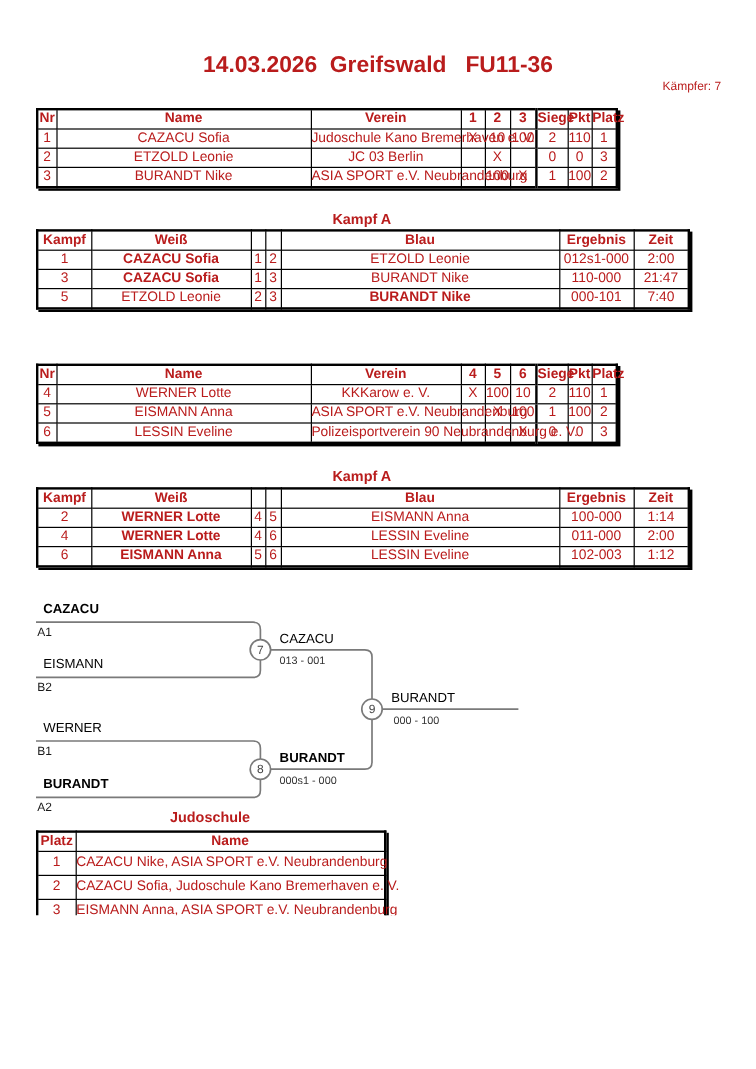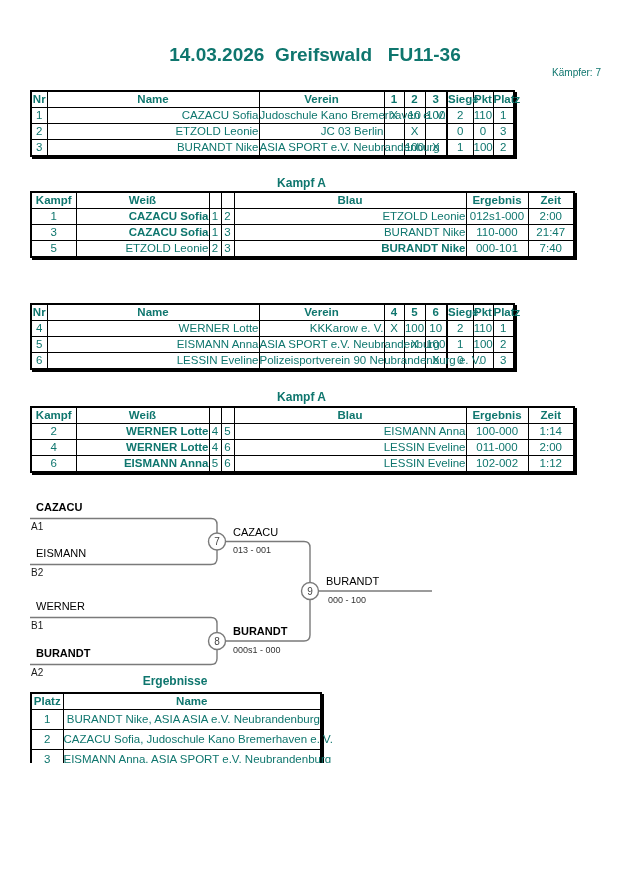--- a/index.html
+++ b/index.html
@@ -1,26 +1,26 @@
 <!DOCTYPE html>
 <html><head>
 <meta charset="utf-8">
 <style>
   html,body{margin:0;padding:0;background:#fff;}
   #page{position:relative;width:630px;height:763px;background:#ffffff;
-        font-family:"Liberation Sans",sans-serif;color:#0f766e;overflow:hidden;}
+        font-family:"Liberation Sans",sans-serif;color:#b91c1c;overflow:hidden;}
   .pos{position:absolute;}
   .heading{font-size:12px;font-weight:bold;text-align:center;white-space:pre;}
   .small{font-size:10px;}
   table.grid{border-collapse:collapse;table-layout:fixed;background:#fff;
              border:2px solid #000;box-shadow:2px 2px 0 #000;}
   table.grid th,table.grid td{border:1px solid #000;font-size:11.5px;line-height:13px;
              padding:0;white-space:nowrap;overflow:visible;height:15px;vertical-align:middle;}
   table.grid th{font-weight:bold;text-align:center;}
-  .l{text-align:right;padding-left:5px;}
+  .l{text-align:center;padding-left:5px;}
   .hl{text-align:left;padding-left:2px;}
   .c{text-align:center;}
   .b{font-weight:bold;}
   .thick{border-left:2px solid #000 !important;}
   .erg tr.data td{height:19px;}
   .title{font-size:19px;font-weight:bold;white-space:pre;text-align:center;width:630px;}
   svg text{font-family:"Liberation Sans",sans-serif;}
   .bk-name{font-size:11px;fill:#000;}
   .bk-seed{font-size:10px;fill:#1a1a1a;}
   .bk-score{font-size:9px;fill:#333;}
@@ -243,21 +243,21 @@
       <td class="l">LESSIN Eveline</td>
       <td class="c">011-000</td>
       <td class="c">2:00</td>
     </tr>
     <tr>
       <td class="c">6</td>
       <td class="l b">EISMANN Anna</td>
       <td class="c">5</td>
       <td class="c">6</td>
       <td class="l">LESSIN Eveline</td>
-      <td class="c">102-002</td>
+      <td class="c">102-003</td>
       <td class="c">1:12</td>
     </tr>
   </tbody>
     </table>
 
   <svg class="pos" style="left:0;top:0;" width="630" height="891" viewBox="0 0 630 891">
     <g fill="none" stroke="#7a7a7a" stroke-width="1.4">
       <path d="M30,518.5 H211 Q217,518.5 217,524.5 V558.5 Q217,564.5 211,564.5 H30"></path>
       <path d="M30,617.5 H211 Q217,617.5 217,623.5 V658.5 Q217,664.5 211,664.5 H30"></path>
       <path d="M225.5,541.5 H304 Q310,541.5 310,547.5 V635 Q310,641 304,641 H225.5"></path>
@@ -282,34 +282,34 @@
     <text x="217" y="644.5" class="bk-num">8</text>
     <text x="233" y="635" class="bk-name" font-weight="bold">BURANDT</text>
     <text x="233" y="653" class="bk-score">000s1 - 000</text>
 
     <circle cx="310" cy="591" r="8.5" fill="#fff" stroke="#7a7a7a" stroke-width="1.4"></circle>
     <text x="310" y="594.5" class="bk-num">9</text>
     <text x="326" y="585" class="bk-name">BURANDT</text>
     <text x="328" y="603" class="bk-score">000 - 100</text>
   </svg>
 
-  <div class="pos heading" style="left:30px;top:674px;width:290px;">Ergebnisse</div>
+  <div class="pos heading" style="left:30px;top:674px;width:290px;">Judoschule</div>
   <table class="grid pos erg" style="left:30px;top:692px;width:290px;">
     <colgroup>
         <col style="width:32px">
         <col style="width:258px">
       </colgroup>
     <tbody>
         <tr>
       <th class="hl">Platz</th>
       <th>Name</th>
     </tr>
     <tr class="data">
       <td class="c">1</td>
-      <td class="l">BURANDT Nike, ASIA ASIA e.V. Neubrandenburg</td>
+      <td class="l">CAZACU Nike, ASIA SPORT e.V. Neubrandenburg</td>
     </tr>
     <tr class="data">
       <td class="c">2</td>
       <td class="l">CAZACU Sofia, Judoschule Kano Bremerhaven e. V.</td>
     </tr>
     <tr class="data">
       <td class="c">3</td>
       <td class="l">EISMANN Anna, ASIA SPORT e.V. Neubrandenburg</td>
     </tr>
     <tr class="data">

